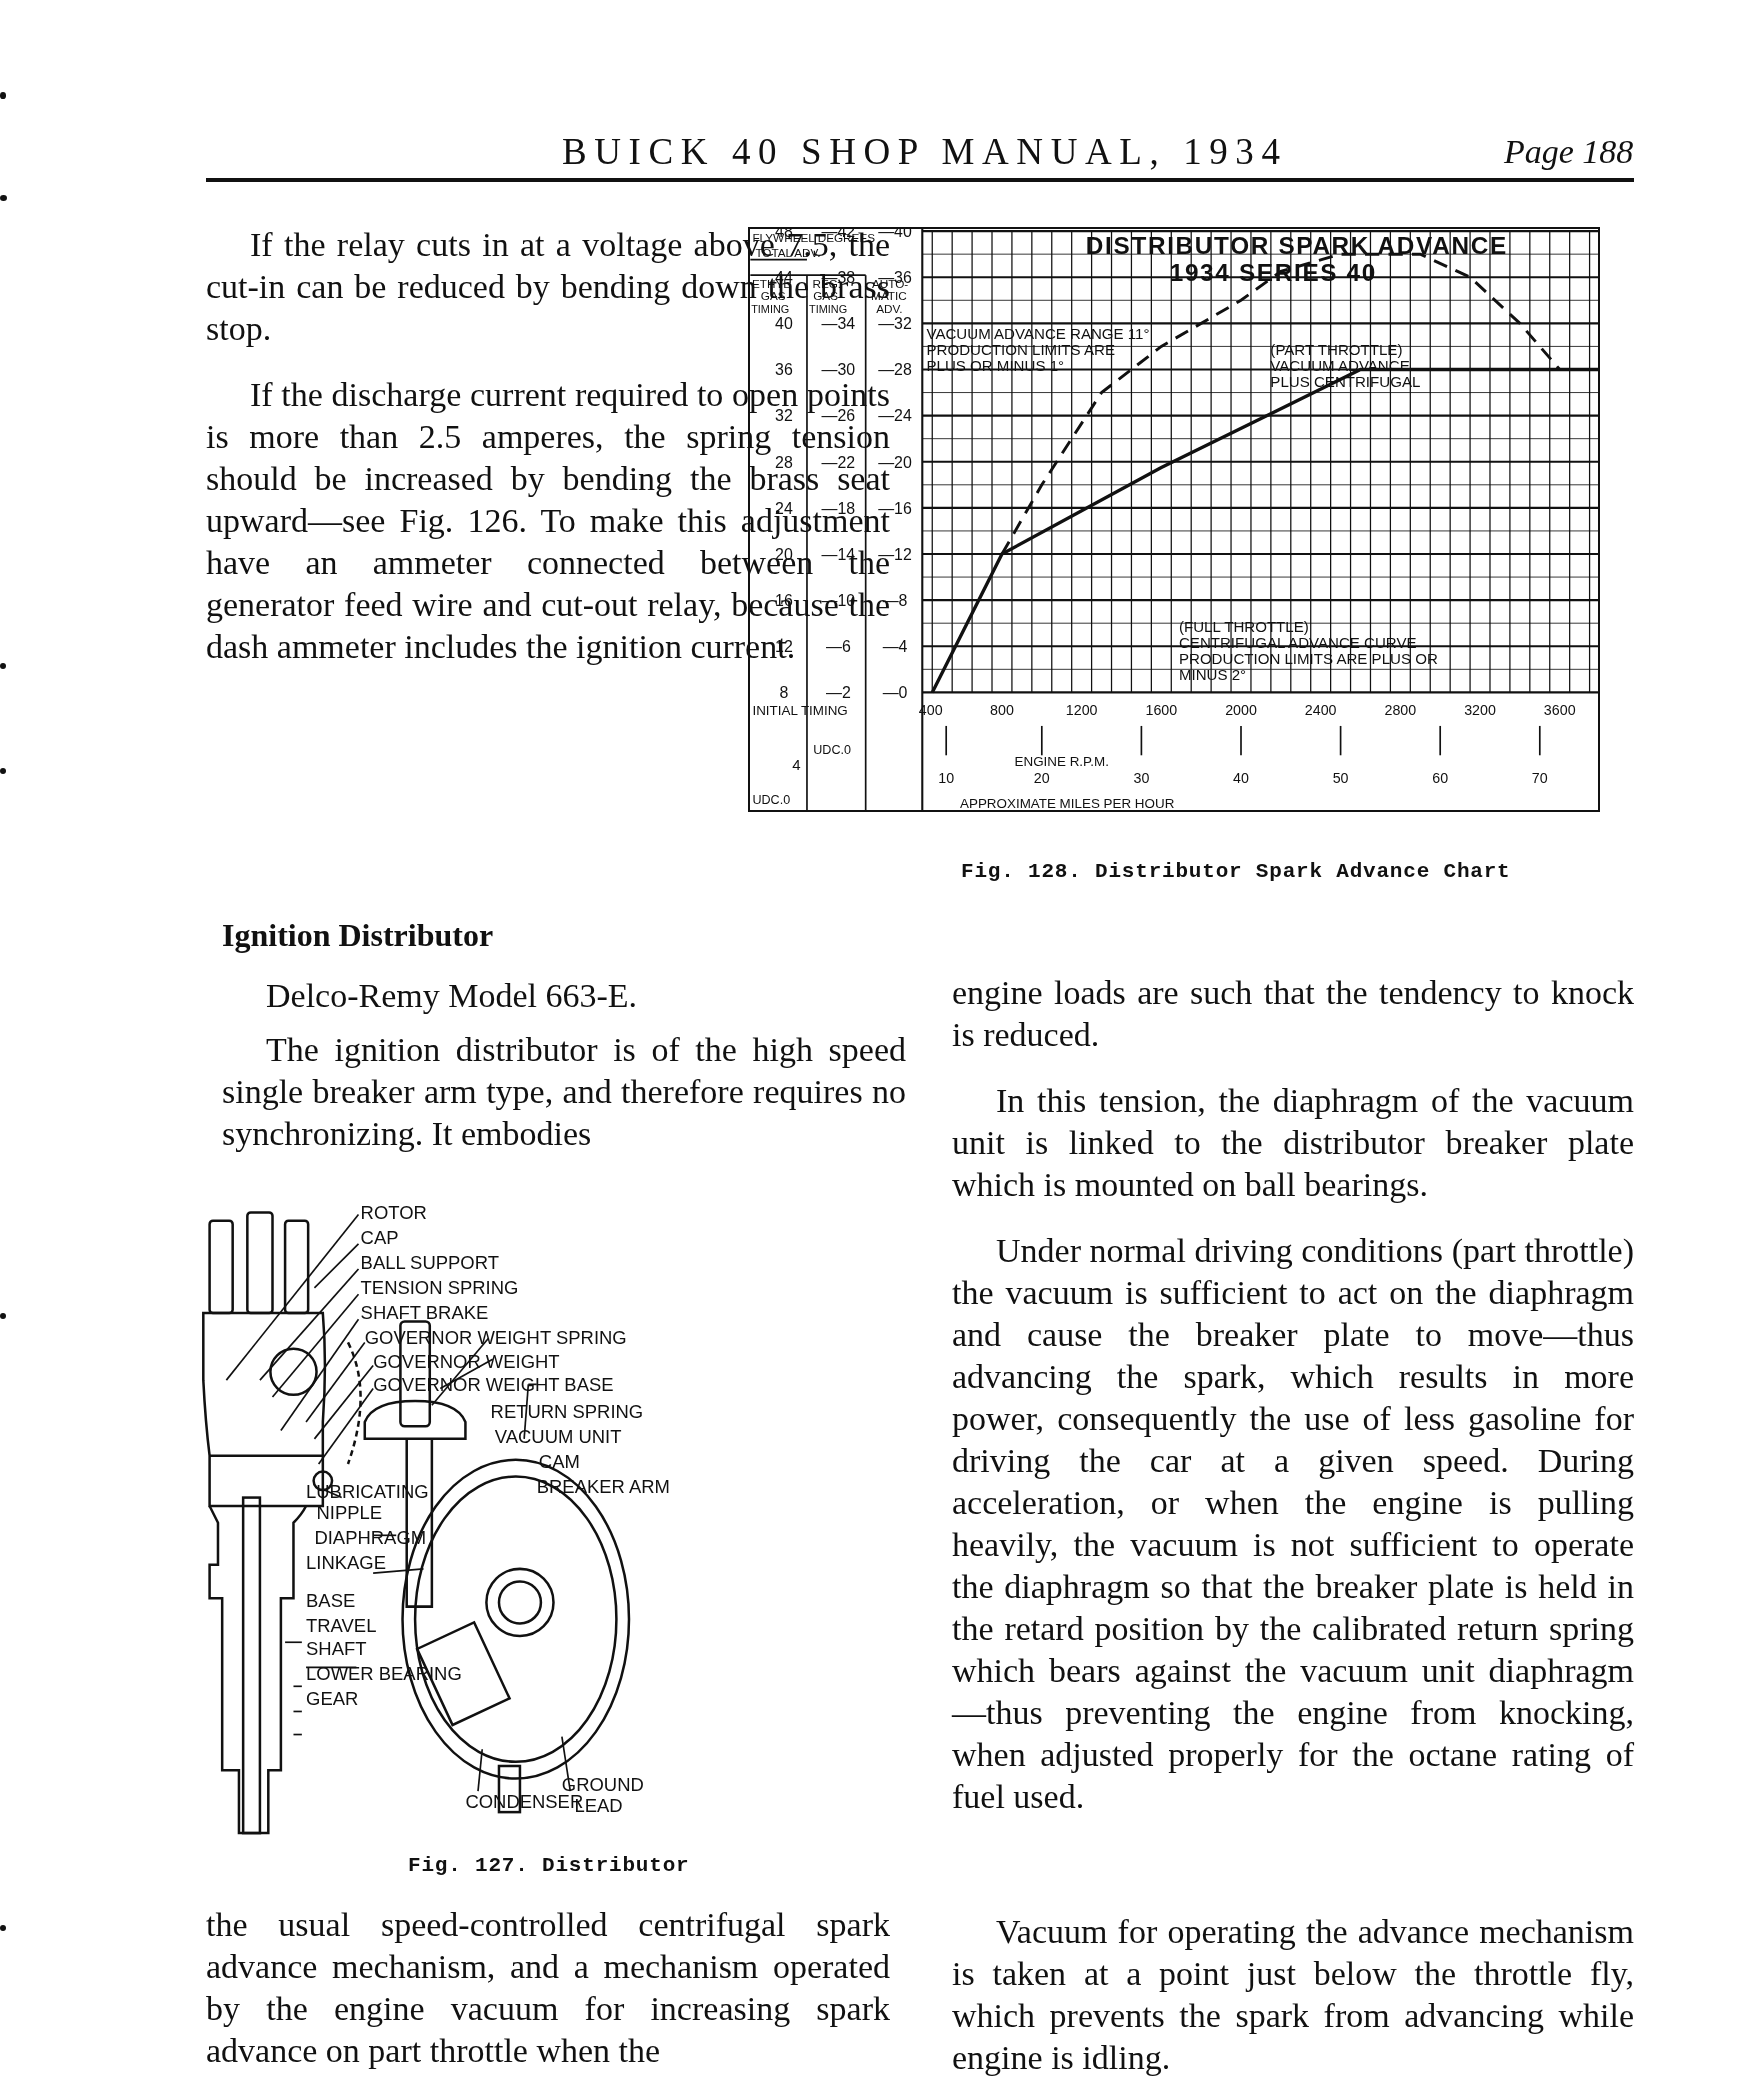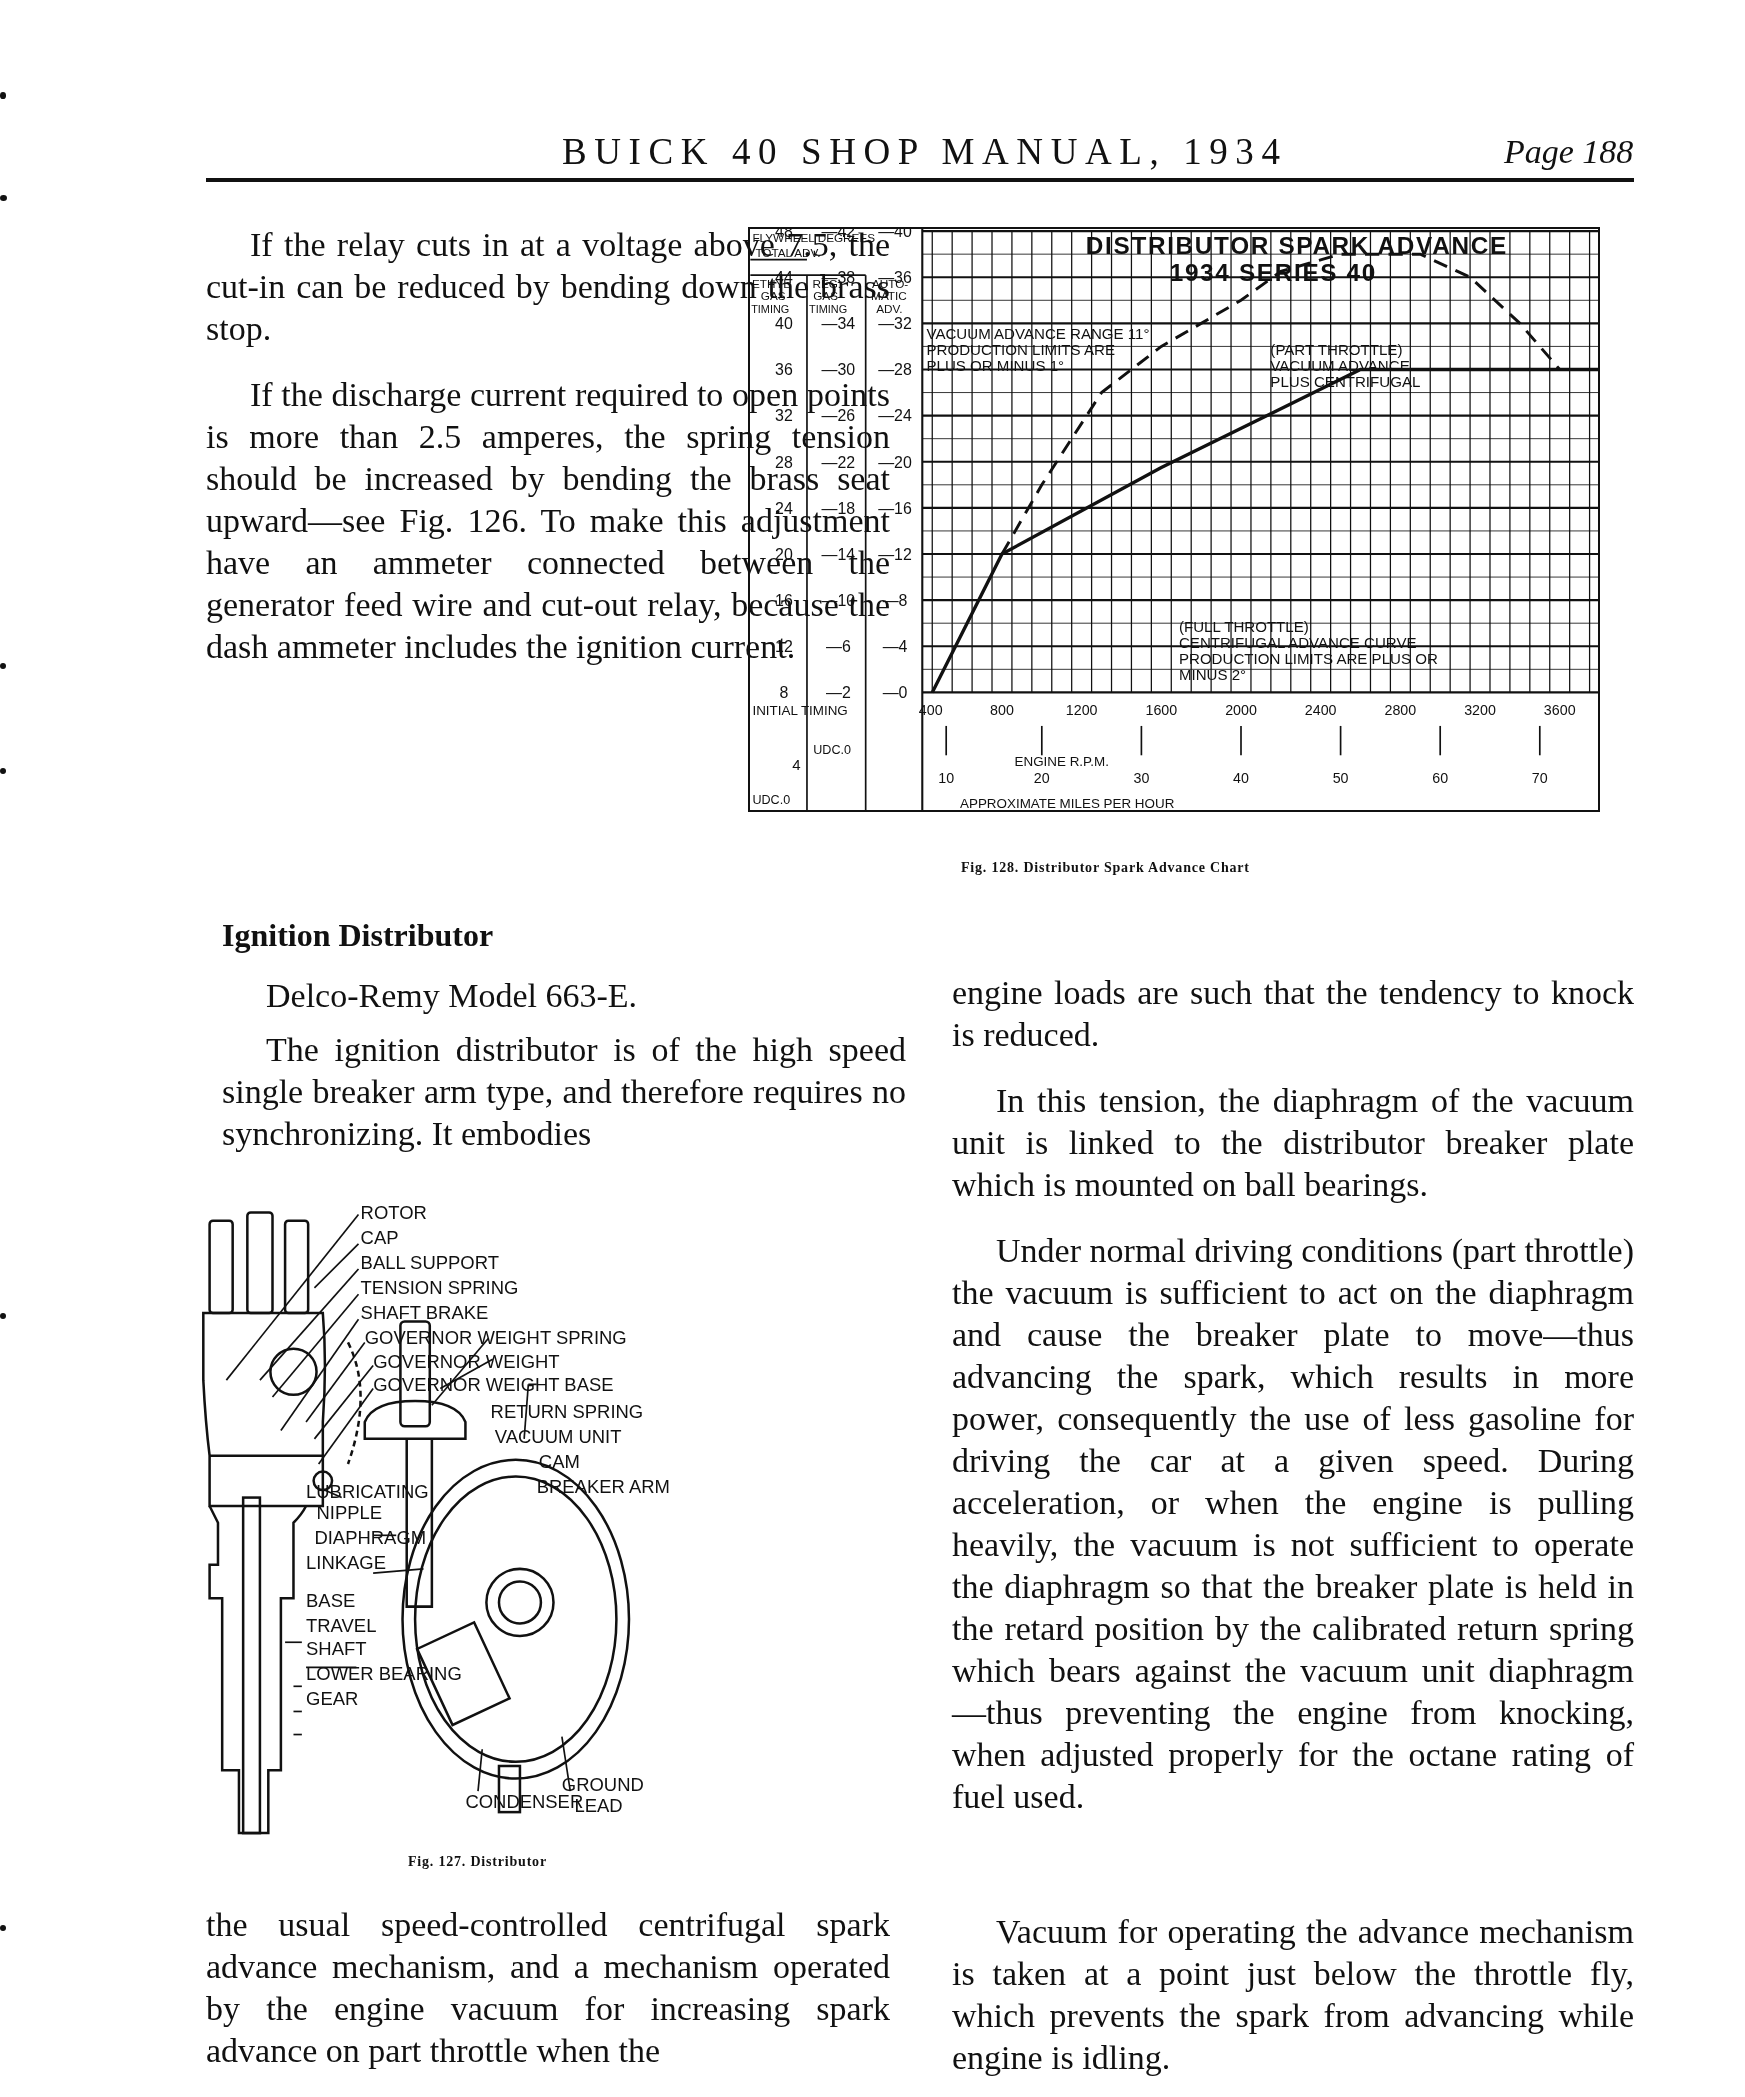--- a/index.html
+++ b/index.html
@@ -13,21 +13,21 @@
   .para { font-family:"Liberation Serif",serif; font-size:34px; line-height:42px; text-align:justify; }
   .para p { margin:0 0 24px 0; text-indent:44px; }
   .para p.noindent { text-indent:0; }
   .col-left-top { left:206px; top:224px; width:684px; }
   .col-left-mid { left:206px; top:914px; width:684px;margin-left:16px; }
   .col-left-bot { left:206px; top:1904px; width:684px; }
   .col-right-top { left:952px; top:972px; width:682px; }
   .col-right-bot { left:952px; top:1911px; width:682px; }
 
   .heading { font-family:"Liberation Serif",serif; font-weight:bold; font-size:32px; margin:0 0 18.5px 0; }
-  .caption { font-family:Liberation Serif, serif; font-weight:bold; font-size:14px; letter-spacing:0.8px; }
+  .caption { font-family:Liberation Mono, monospace; font-weight:bold; font-size:21px; letter-spacing:0.8px; }
 
   .chart-box { left:748px; top:227px; width:852px; height:585px; border:2.5px solid #111; box-sizing:border-box;padding-left:28px; }
   .chart-svg { position:absolute; left:0; top:0; }
   .chart-svg text { font-family:"Liberation Sans","DejaVu Sans",sans-serif; fill:#111; }
 
   .dist-svg { left:197px; top:1204px; }
   .dist-svg text { font-family:"Liberation Sans","DejaVu Sans",sans-serif; fill:#111; font-size:44px; }
 
   .margin-mark { position:absolute; background:#111; border-radius:50%; }
 </style>

